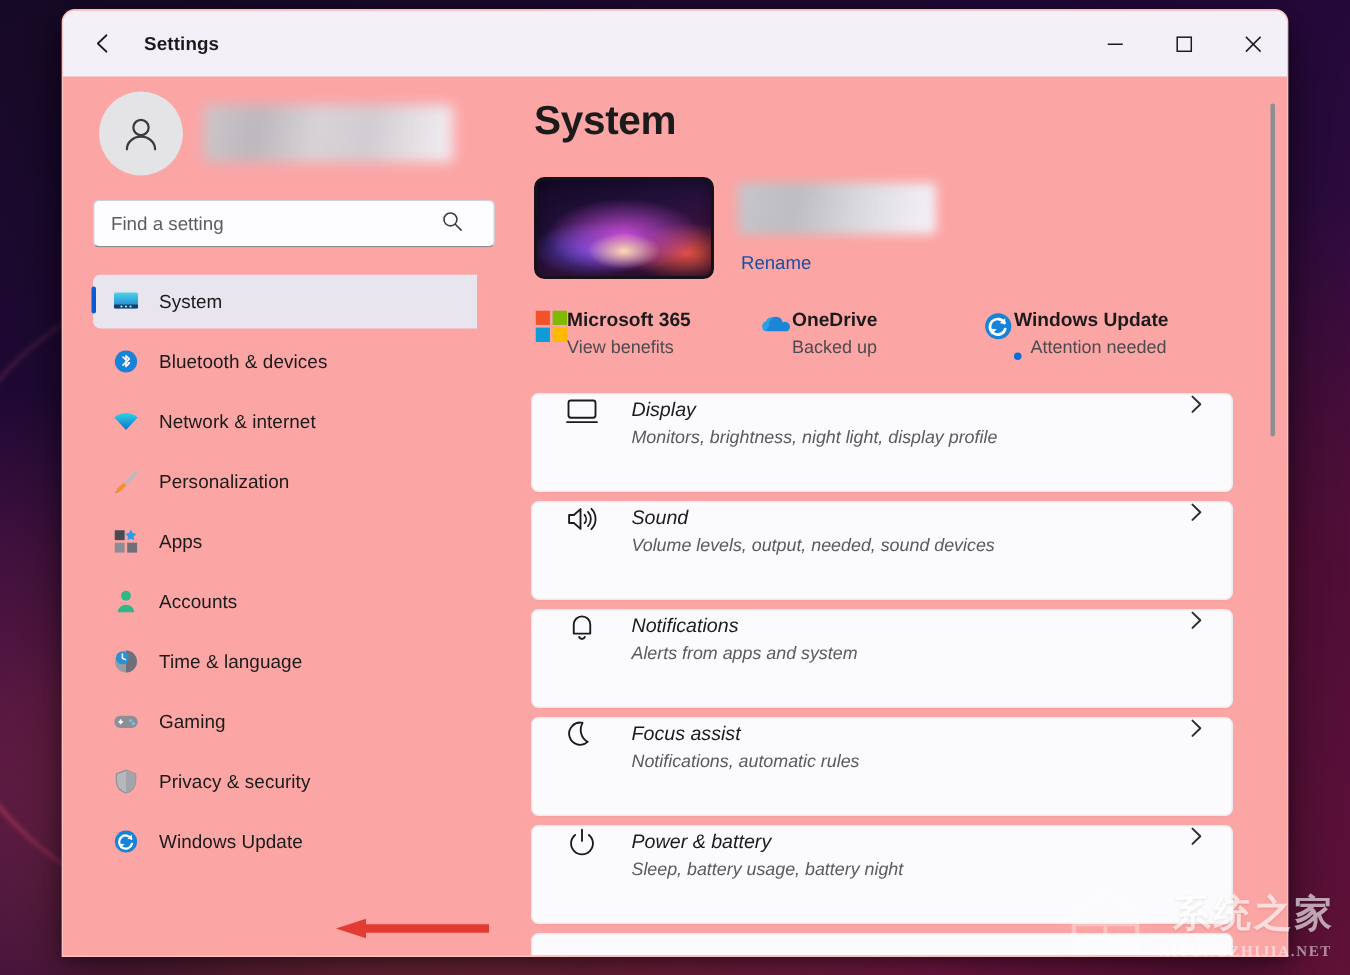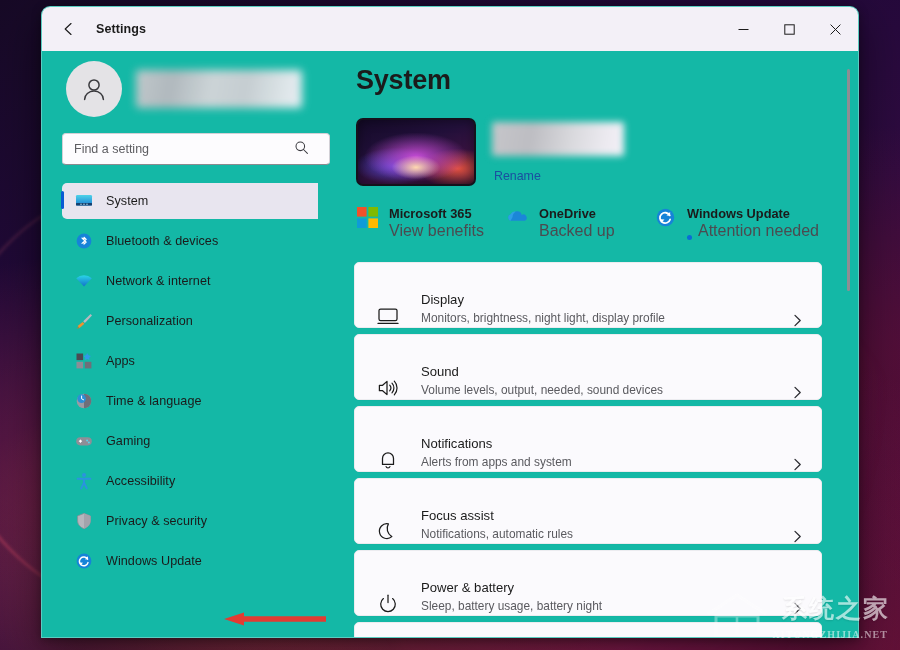--- a/index.html
+++ b/index.html
@@ -31,21 +31,21 @@
   .glow-arc{
     position:absolute; right:-4%; bottom:-26%; width:62%; height:86%;
     border-radius:50%;
     background:radial-gradient(ellipse at 30% 20%, rgba(255,60,110,0.30) 0%, rgba(255,60,110,0) 62%);
     filter:blur(6px);
   }
 
   
   #window {
     position:absolute; left:41px; top:6px; width:818px; height:632px;
-    background:#14b8a6;
+    background:#fca5a5;
     border-radius:9px 9px 0 0;
     box-shadow:0 14px 44px rgba(0,0,0,0.50), 0 2px 10px rgba(0,0,0,0.35);
     overflow:hidden;
     display:flex; flex-direction:column;
     border:1px solid rgba(255,255,255,0.30);
   }
 
   
   #titlebar {
     height:44px; flex:0 0 44px; display:flex; align-items:center;
@@ -142,34 +142,35 @@
     width:132px; height:34px; border-radius:2px;
     background:linear-gradient(100deg,#c6c6ca 0%,#bdbdc2 30%,#d9d9dd 60%,#eceaf0 85%,#f3f0f7 100%);
     filter:blur(3.6px); margin-bottom:10px;
   }
   #rename-link{
     font-size:12.4px; color:#1a4fa0; cursor:pointer; display:inline-block; margin-left:2px;
   }
 
   
   #services{ display:flex; gap:0; margin:0 0 22px 2px; }
-  .svc{ display:flex; align-items:flex-start; gap:11px; cursor:pointer; }
+  .svc{ display:flex; align-items:flex-start; cursor:pointer; }
   .svc:nth-child(1){ width:150px; }
   .svc:nth-child(2){ width:148px; }
   .svc-ico{ width:22px; height:22px; flex:0 0 22px; margin-top:2px; display:flex; align-items:center; justify-content:center; }
   .svc-title{ font-size:12.8px; font-weight:700; color:#1b1b1b; line-height:17px; }
-  .svc-sub{ font-size:16px; color:#4b4b50; line-height:18px; display:flex; align-items:flex-end; gap:6px; }
+  .svc-sub{ font-size:12px; color:#4b4b50; line-height:18px; display:flex; align-items:flex-end; gap:6px; }
   .svc-dot{ width:5px; height:5px; border-radius:50%; background:#0a6cd6; flex:0 0 5px; }
 
   
   .card{
     background:#fbfafd; border:1px solid #ececf0; border-radius:5px;
-    height:66px; display:flex; align-items:flex-end;
+    height:66px; display:flex; align-items:flex-start;
     padding:0 16px 0 20px; margin-bottom:6px; cursor:pointer;
     box-shadow:0 1px 1px rgba(0,0,0,0.02);
+    font-style:italic;
   }
   .card-ico{ width:26px; flex:0 0 26px; display:flex; align-items:center; justify-content:center; color:#1b1b1b; margin-right:20px; }
   .card-text{ flex:1; min-width:0; }
   .card-title{ font-size:13.1px; color:#1b1b1b; line-height:19px; }
   .card-sub{ font-size:11.9px; color:#5a5a5f; line-height:18px; }
   .card-chev{ color:#2b2b30; flex:0 0 16px; display:flex; align-items:center; justify-content:center; }
 
   
   #scrollbar{
     position:absolute; right:8px; top:18px; width:3px; height:calc(100% - 40px);
@@ -324,49 +325,48 @@
                 <rect x="1.5" y="9.8" width="6.6" height="6.6" fill="#8d8d96"></rect>
                 <rect x="9.8" y="9.8" width="6.6" height="6.6" fill="#6f6f79"></rect>
                 <path d="M12.2 1 L13.5 3.3 L15.9 4 L14.2 5.7 L14.4 8.1 L12.2 7.1 L10 8.1 L10.3 5.7 L8.6 4 L11 3.3 Z" fill="#2f9ae8"></path>
               </svg>
             </span>
             <span class="nav-label">Apps</span>
           </div>
           <div class="nav-item">
             <span class="nav-ico">
               <svg width="18" height="18" viewBox="0 0 18 18">
+                <circle cx="9" cy="5.2" r="3.3" fill="#2eb88a"></circle>
+                <path d="M3.4 16.2 a5.6 5.0 0 0 1 11.2 0 Z" fill="#2eb88a"></path>
+              </svg>
+            </span>
+            <span class="nav-label">Accounts</span>
+          </div>
+          <div class="nav-item">
+            <span class="nav-ico">
+              <svg width="18" height="18" viewBox="0 0 18 18">
                 <circle cx="9" cy="9" r="7.3" fill="#9b9ba3"></circle>
                 <path d="M9 1.7 a7.3 7.3 0 0 1 0 14.6 Z" fill="#6f6f79"></path>
                 <circle cx="6.6" cy="6.6" r="4.3" fill="#2a8fd6"></circle>
                 <path d="M6.6 4 L6.6 6.8 L8.6 7.8" fill="none" stroke="#fff" stroke-width="1" stroke-linecap="round"></path>
               </svg>
             </span>
             <span class="nav-label">Time &amp; language</span>
           </div>
           <div class="nav-item">
             <span class="nav-ico">
               <svg width="18" height="18" viewBox="0 0 18 18">
                 <rect x="1.2" y="5.2" width="15.6" height="8.2" rx="4.1" fill="#8e8e97"></rect>
                 <rect x="3.8" y="8.6" width="3.3" height="1.2" rx="0.6" fill="#ffffff"></rect>
                 <rect x="4.85" y="7.55" width="1.2" height="3.3" rx="0.6" fill="#ffffff"></rect>
                 <circle cx="12.1" cy="8.4" r="1.0" fill="#5fd0ea"></circle>
                 <circle cx="13.9" cy="10.4" r="1.0" fill="#5fd0ea"></circle>
               </svg>
             </span>
             <span class="nav-label">Gaming</span>
-          </div>
-          <div class="nav-item">
-            <span class="nav-ico">
-              <svg width="18" height="18" viewBox="0 0 18 18">
-                <circle cx="9" cy="3.1" r="2.0" fill="#2b93e0"></circle>
-                <path d="M2.6 6.8 L15.4 6.8" stroke="#2b93e0" stroke-width="1.9" stroke-linecap="round"></path>
-                <path d="M9 6.8 L9 10.6 L6.2 16.4 M9 10.6 L11.8 16.4" fill="none" stroke="#2b93e0" stroke-width="1.9" stroke-linecap="round"></path>
-              </svg>
-            </span>
-            <span class="nav-label">Accessibility</span>
           </div>
           <div class="nav-item">
             <span class="nav-ico">
               <svg width="18" height="18" viewBox="0 0 18 18">
                 <path d="M9 1.4 L15.4 3.9 L15.4 8.6 C15.4 12.6 12.6 15.4 9 16.7 C5.4 15.4 2.6 12.6 2.6 8.6 L2.6 3.9 Z" fill="#b6b6bd" stroke="#8e8e97" stroke-width="0.8"></path>
                 <path d="M9 1.4 L15.4 3.9 L15.4 8.6 C15.4 12.6 12.6 15.4 9 16.7 Z" fill="#a3a3ac"></path>
               </svg>
             </span>
             <span class="nav-label">Privacy &amp; security</span>
           </div>

